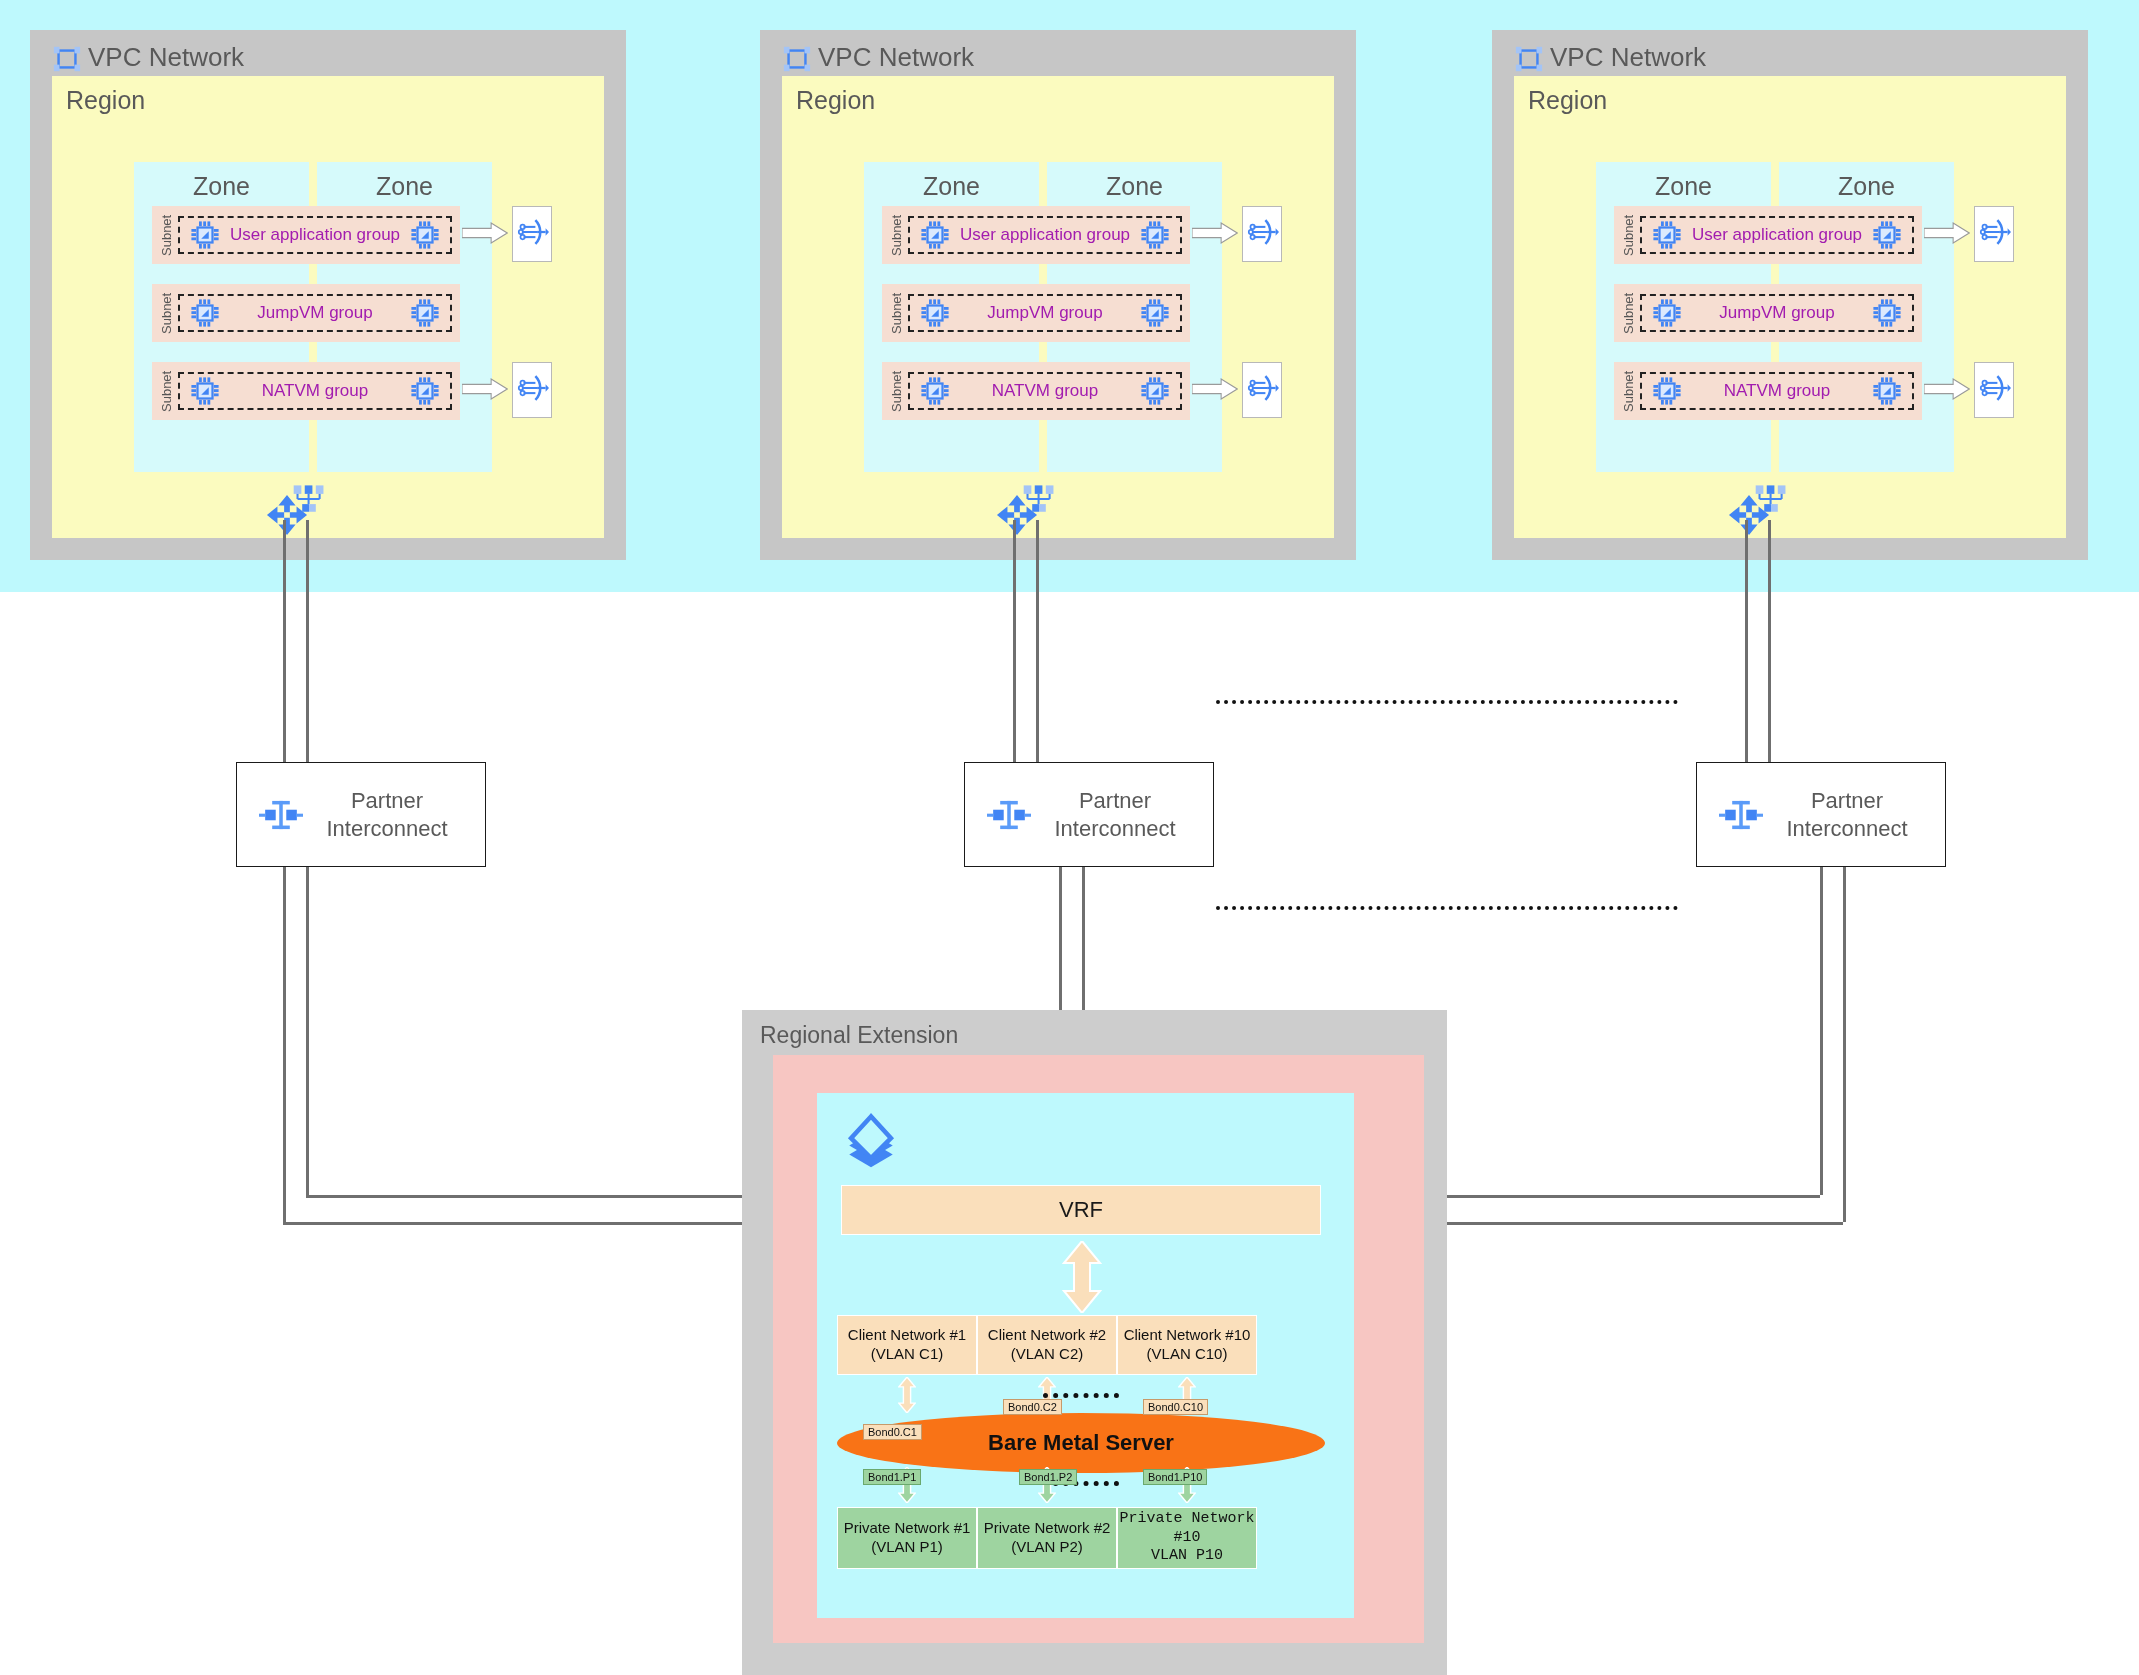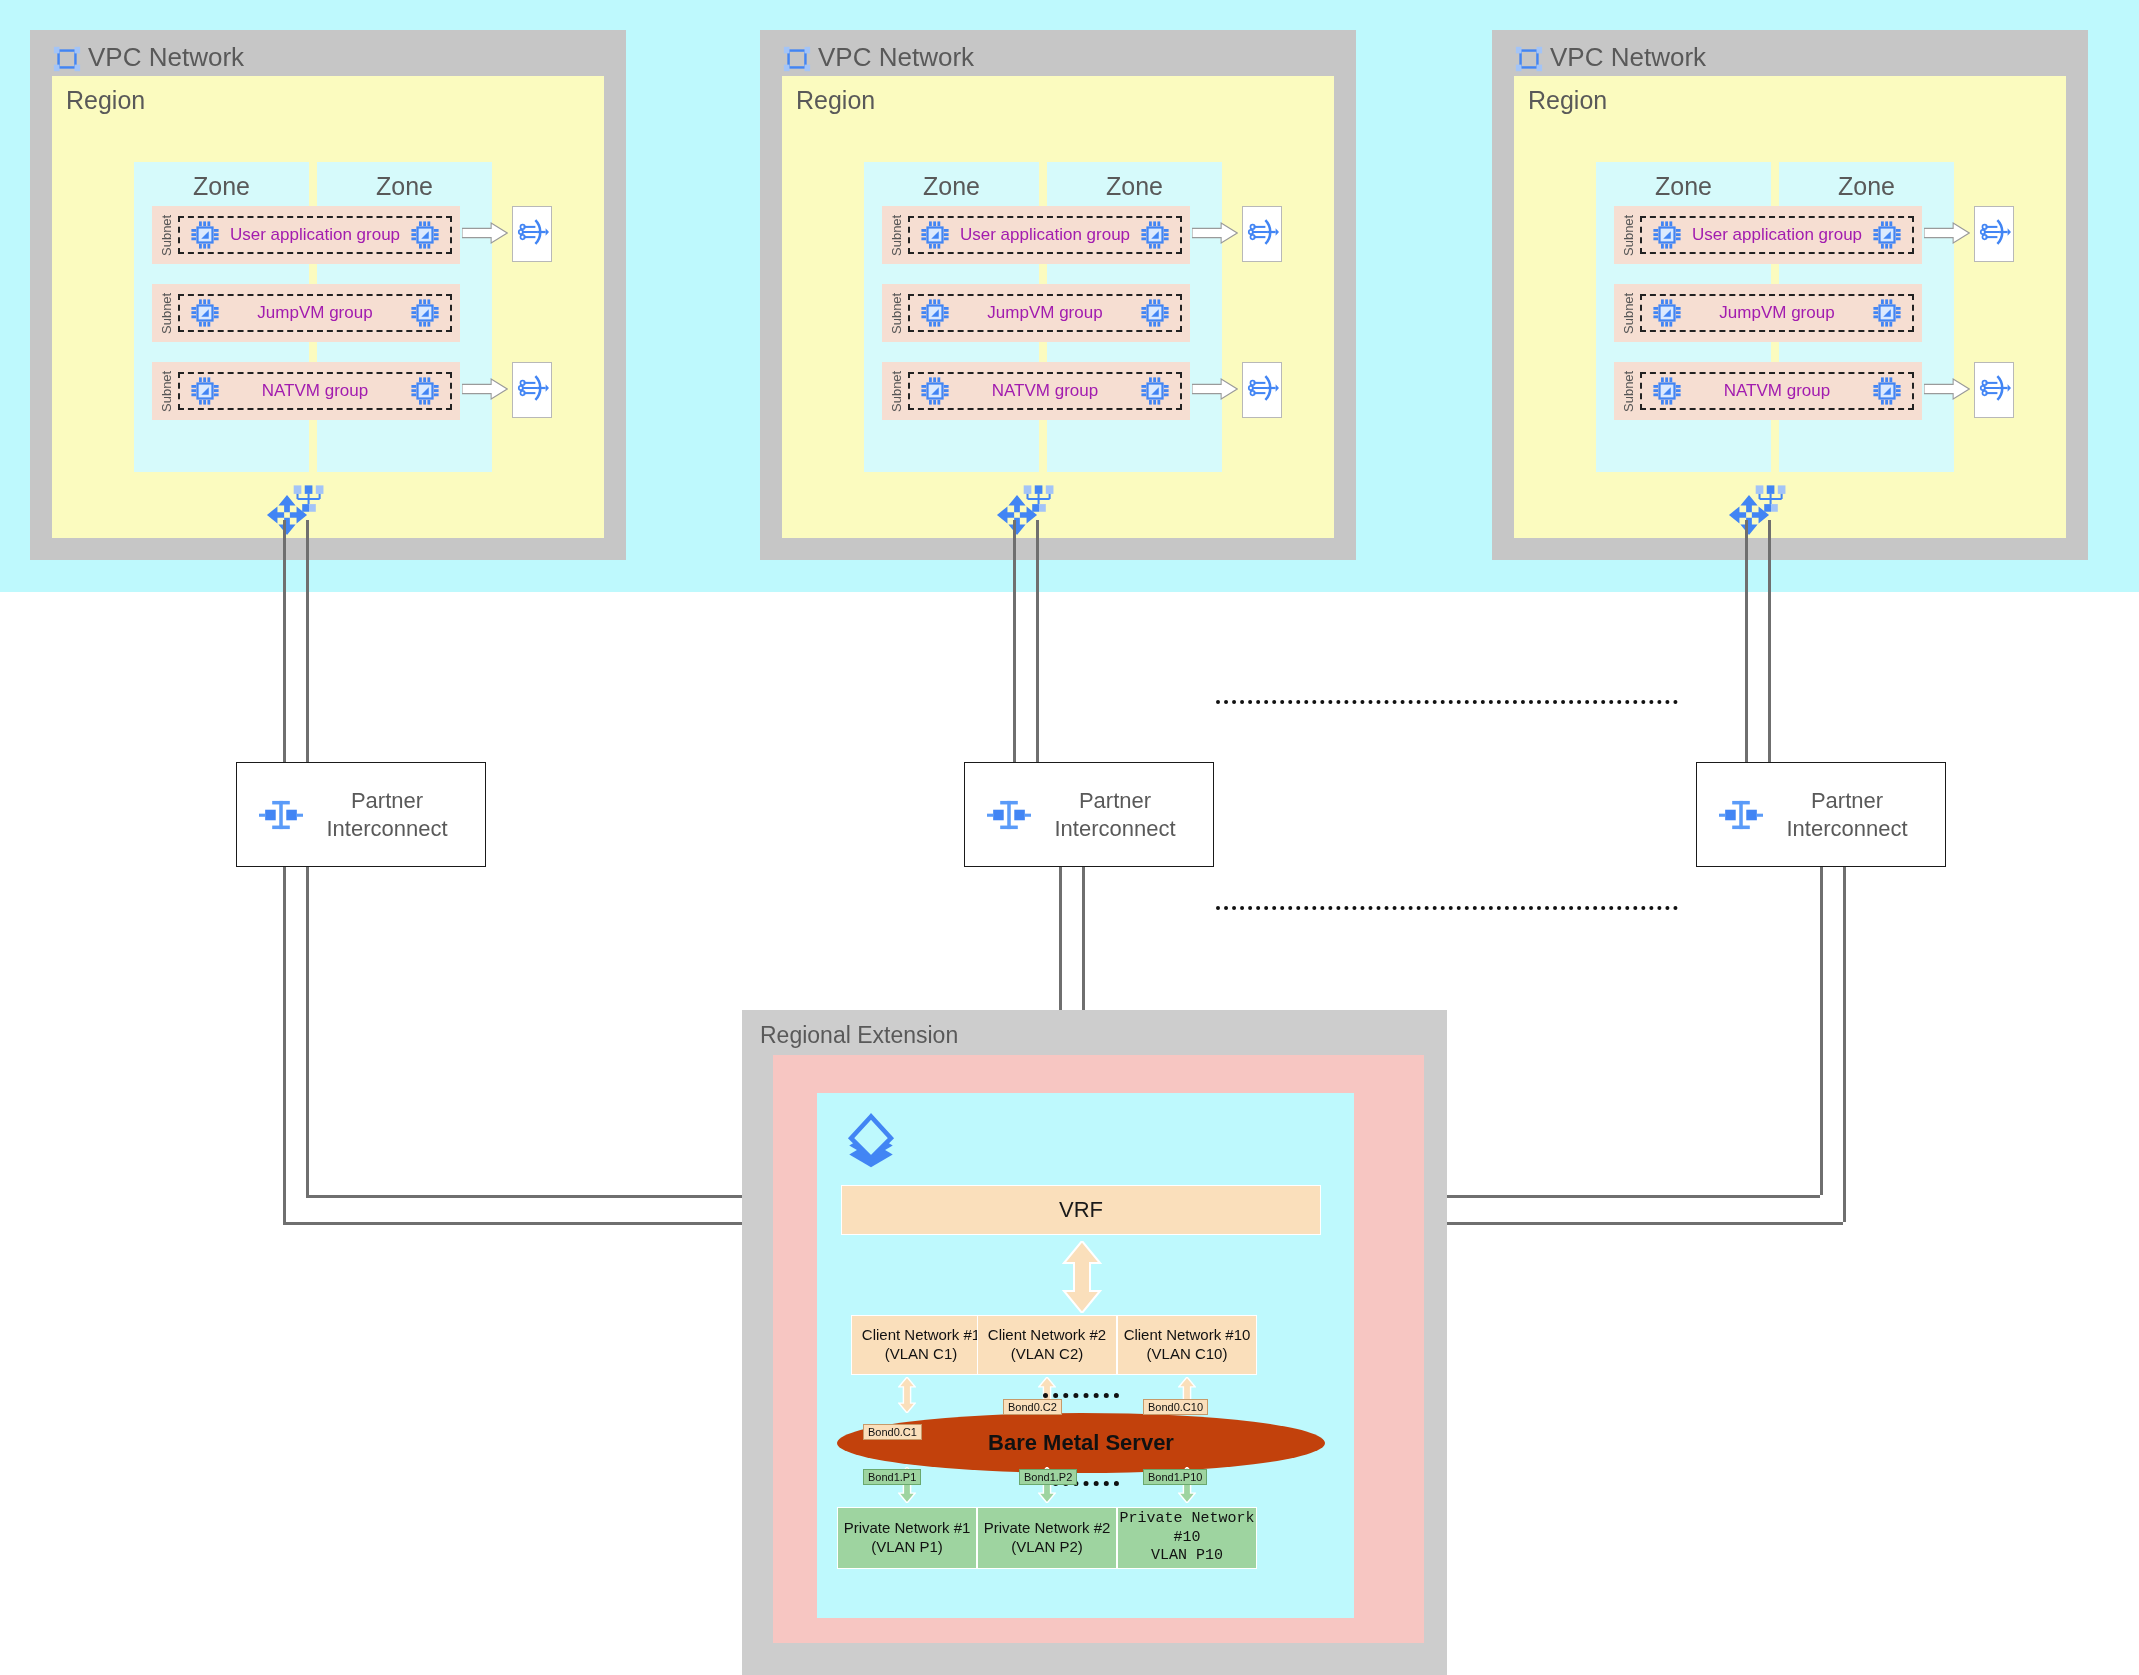--- a/index.html
+++ b/index.html
@@ -146,21 +146,21 @@
     text-align: center; font-size: 15px; color: #111; line-height: 1.25;
   }
   .pnet {
     position: absolute; top: 414px; width: 140px; height: 62px;
     background: #9ed4a0; border: 1px solid #ffffff;
     display: flex; align-items: center; justify-content: center;
     text-align: center; font-size: 15px; color: #111; line-height: 1.25;
   }
   .bms {
     position: absolute; left: 20px; top: 320px; width: 488px; height: 60px;
-    background: #c2410c; border-radius: 50%;
+    background: #f97316; border-radius: 50%;
     display: flex; align-items: center; justify-content: center;
     font-size: 22px; color: #111; font-weight: bold;
   }
   .bond-lbl {
     position: absolute; font-size: 11px; color: #111;
     border: 1px solid #c79a6a; padding: 1px 4px;
     white-space: nowrap;
   }
   .bond-lbl.c { background: #fadfbb; top: 306px; }
   .bond-lbl.p { background: #9ed4a0; border-color: #6aa96d; top: 376px; }
@@ -806,21 +806,21 @@
 
         <div class="vrf-box">VRF</div>
 
         <span class="vrf-dbl-arrow">
           <svg viewBox="0 0 40 72" width="40" height="72">
             <polygon points="20,0 38,22 28,22 28,50 38,50 20,72 2,50 12,50 12,22 2,22" fill="#fadfbb" stroke="#ffffff" stroke-width="2"></polygon>
           </svg>
         </span>
 
         <div id="cnets">
-            <div class="cnet" style="left: 34px; text-align: center;">
+            <div class="cnet" style="left: 20px; text-align: center;">
               <span>Client Network #1<br>(VLAN C1)</span>
             </div>
             <span class="sm-arrow" style="left: 81px; top: 284px;"><svg viewBox="0 0 20 40" width="18" height="36">
     <polygon points="10,0 19,11 14,11 14,29 19,29 10,40 1,29 6,29 6,11 1,11" fill="#fadfbb" stroke="#ffffff" stroke-width="1.6"></polygon>
   </svg></span>
             <div class="cnet" style="left: 160px;">
               <span>Client Network #2<br>(VLAN C2)</span>
             </div>
             <span class="sm-arrow" style="left: 221px; top: 284px;"><svg viewBox="0 0 20 40" width="18" height="36">
     <polygon points="10,0 19,11 14,11 14,29 19,29 10,40 1,29 6,29 6,11 1,11" fill="#fadfbb" stroke="#ffffff" stroke-width="1.6"></polygon>

